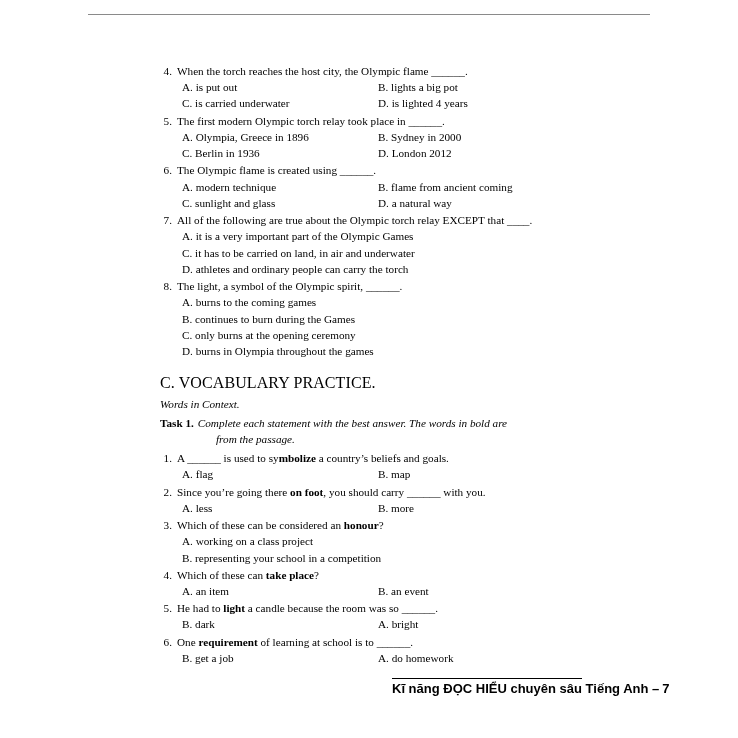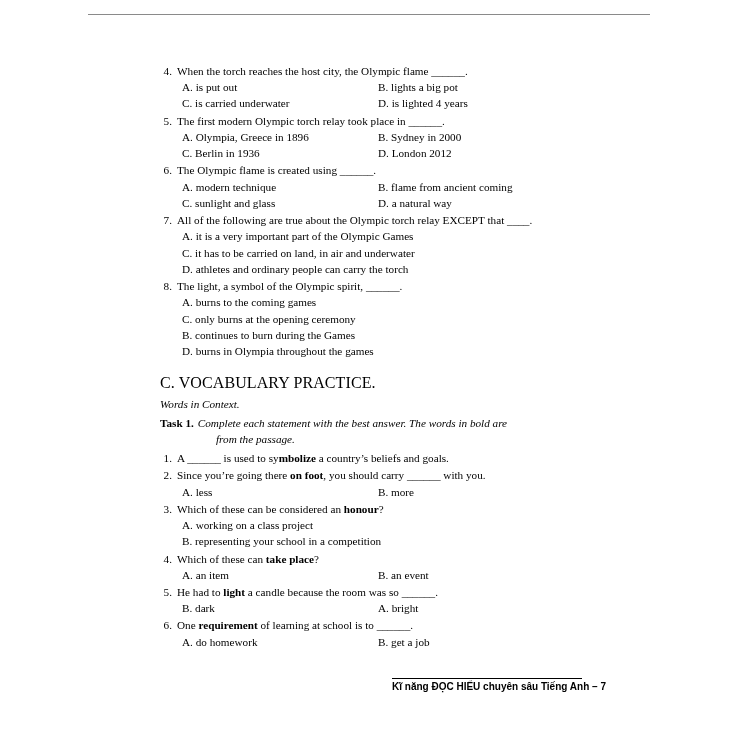--- a/index.html
+++ b/index.html
@@ -108,21 +108,21 @@
     width: 190px;
     height: 1px;
     background: #000;
   }
   .footer {
     position: absolute;
     left: 392px;
     top: 681px;
     width: 195px;
     font-family: "Liberation Sans", sans-serif;
-    font-size: 10px;
+    font-size: 13px;
     font-weight: bold;
     text-align: right;
     white-space: nowrap;
   }
   .footer .pg { padding-left: 3px; }
 </style>
 </head>
 <body>
 
 <div class="page">
@@ -176,36 +176,40 @@
     </div>
     <div class="opt-line">A. it is a very important part of the Olympic Games</div>
     <div class="opt-line">C. it has to be carried on land, in air and underwater</div>
     <div class="opt-line">D. athletes and ordinary people can carry the torch</div>
 
     <div class="q">
       <span class="q-num">8.</span>
       <span class="q-text">The light, a symbol of the Olympic spirit, ______.</span>
     </div>
     <div class="opt-line">A. burns to the coming games</div>
+    <div class="opt-line">B. continues to burn during the Games</div>
     <div class="opt-line">C. only burns at the opening ceremony</div>
-    <div class="opt-line">B. continues to burn during the Games</div>
     <div class="opt-line">D. burns in Olympia throughout the games</div>
 
     <div class="sect-head">C. VOCABULARY PRACTICE.</div>
     <div class="sect-sub">Words in Context.</div>
     <div class="task-line">
       <span class="task-label">Task 1.</span>
       <span class="task-text">Complete each statement with the best answer. The words in bold are</span>
     </div>
     <div class="task-cont">from the passage.</div>
 
     <div class="q vocab-start">
       <span class="q-num">1.</span>
       <span class="q-text"><span>A ______ is used to sy</span><b class="bold">mbolize</b><span> a country’s beliefs and goals.</span></span>
     </div>
+    <div class="opts-2col">
+      <span class="opt-col">A. flag</span>
+      <span class="opt-col">B. map</span>
+    </div>
 
     <div class="q">
       <span class="q-num">2.</span>
       <span class="q-text"><span>Since you’re going there </span><b class="bold">on foot</b><span>, you should carry ______ with you.</span></span>
     </div>
     <div class="opts-2col">
       <span class="opt-col">A. less</span>
       <span class="opt-col">B. more</span>
     </div>
 
@@ -232,22 +236,22 @@
     <div class="opts-2col">
       <span class="opt-col">B. dark</span>
       <span class="opt-col">A. bright</span>
     </div>
 
     <div class="q">
       <span class="q-num">6.</span>
       <span class="q-text"><span>One </span><b class="bold">requirement</b><span> of learning at school is to ______.</span></span>
     </div>
     <div class="opts-2col">
+      <span class="opt-col">B. get a job</span>
       <span class="opt-col">A. do homework</span>
-      <span class="opt-col">B. get a job</span>
     </div>
 
   </div>
 
   <div class="footer-rule"></div>
   <div class="footer">
     <span>Kĩ năng ĐỌC HIỂU chuyên sâu Tiếng Anh –</span><span class="pg">7</span>
   </div>
 
 </div>

